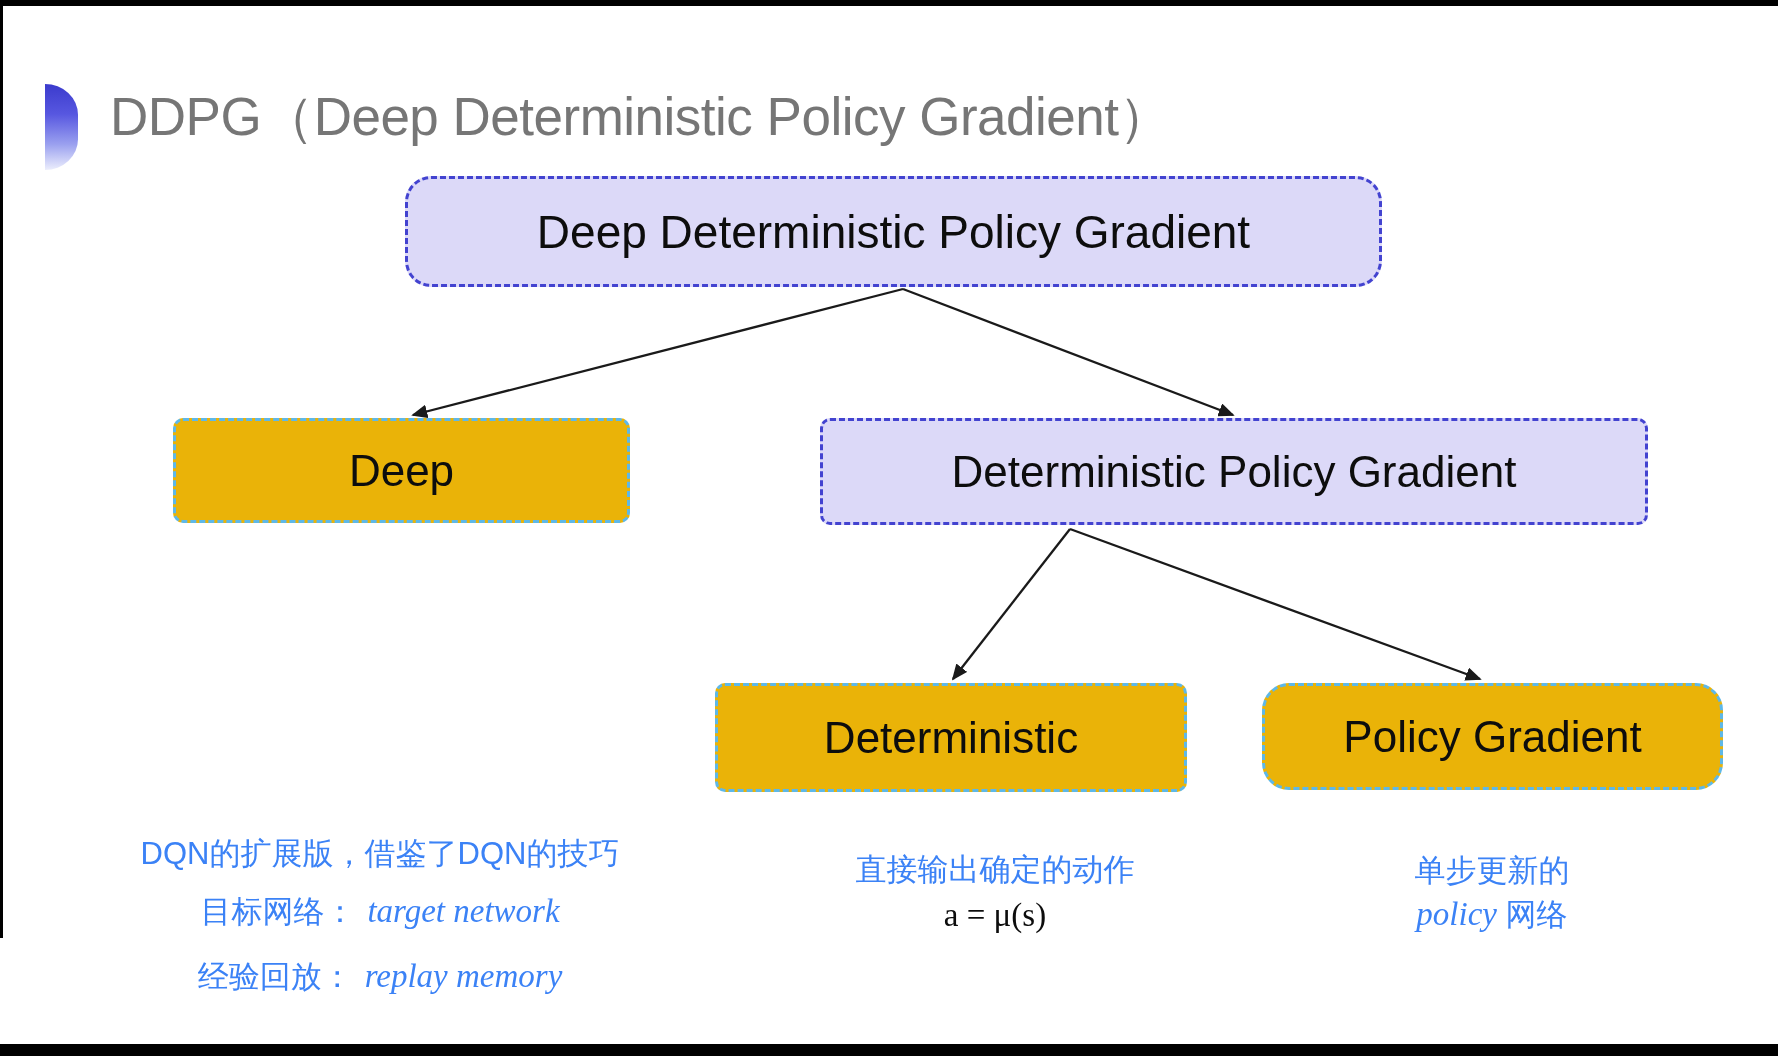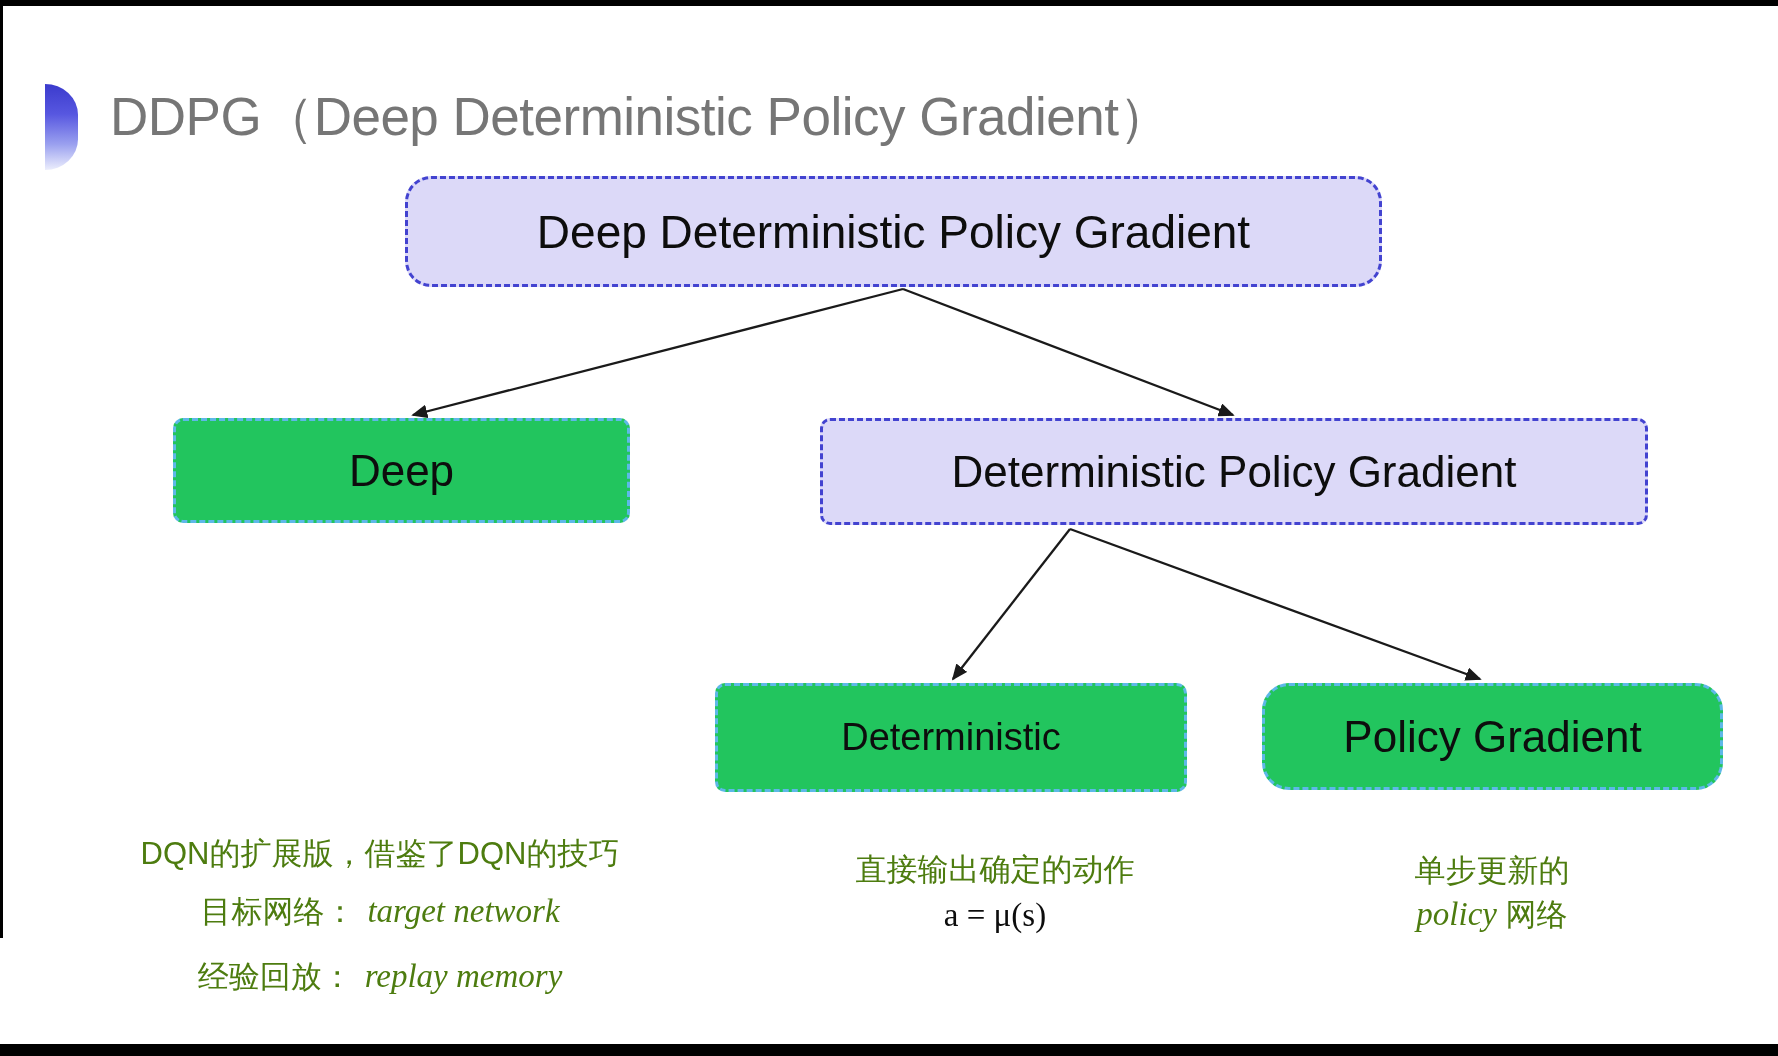--- a/index.html
+++ b/index.html
@@ -23,36 +23,36 @@
     position:absolute;left:110px;top:82px;margin:0;
     font-size:53px;font-weight:400;color:#767676;letter-spacing:-0.5px;white-space:nowrap;
   }
 
   
   .node{
     position:absolute;display:flex;align-items:center;justify-content:center;
     border-radius:10px;box-sizing:border-box;text-align:center;
   }
   .node-lavender{background:#dcd9f8;border:3px dashed #4343d0;}
-  .node-cyan{background:#22c55e;border:3px dashed #5eb8e8;}
+  .node-cyan{background:#eab308;border:3px dashed #5eb8e8;}
   .node-root{left:405px;top:176px;width:977px;height:111px;font-size:46px;border-radius:26px;}
   .node-deep{left:173px;top:418px;width:457px;height:105px;font-size:44px;}
   .node-dpg{left:820px;top:418px;width:828px;height:107px;font-size:44px;}
-  .node-det{left:715px;top:683px;width:472px;height:109px;font-size:38px;}
+  .node-det{left:715px;top:683px;width:472px;height:109px;font-size:44px;}
   .node-pg{left:1262px;top:683px;width:461px;height:107px;font-size:44px;border-radius:27px;}
 
   
   .arrows{position:absolute;left:0;top:0;width:1778px;height:1056px;pointer-events:none;}
 
   
   .note{position:absolute;text-align:center;line-height:1.15;}
   .note-deep{left:100px;top:836px;width:560px;}
   .note-det{left:800px;top:852px;width:390px;}
   .note-pg{left:1297px;top:853px;width:390px;}
-  .cjk{font-size:31px;color:#4d7c0f;}
+  .cjk{font-size:31px;color:#3b82f6;}
   .note-line{margin:0;}
   .note-deep .l1{margin-bottom:21px;}
   .note-deep .l2{margin-bottom:27px;}
   .ital{
     font-family:"Liberation Serif","DejaVu Serif",serif;font-style:italic;
     font-size:33px;margin-left:12px;
   }
   .ital-tight{
     font-family:"Liberation Serif","DejaVu Serif",serif;font-style:italic;
     font-size:33px;

